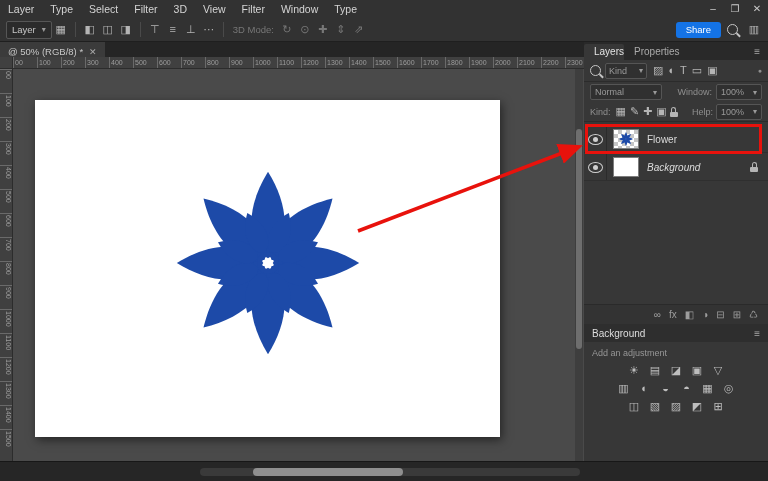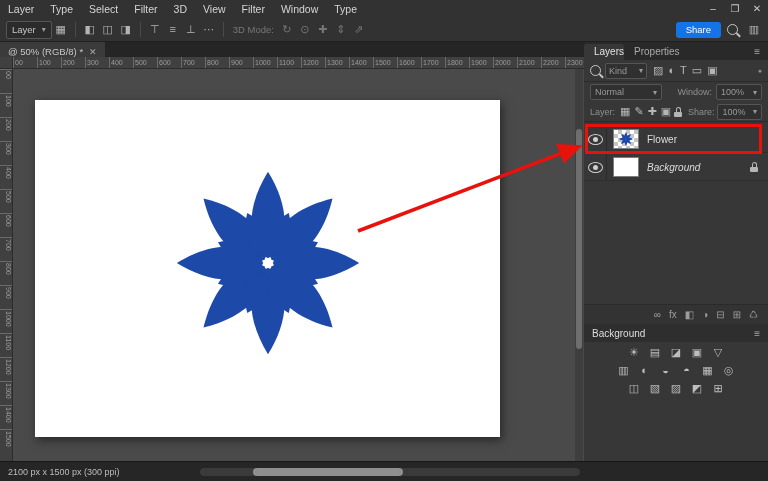--- a/index.html
+++ b/index.html
@@ -260,30 +260,30 @@
         <span>Normal</span>
       </span>
     <span style="flex:1"></span>
     <span class="plabel">Window:</span>
     <span class="pbox caret" style="width:36px;justify-content:space-between">
         <span>100%</span>
       </span>
   </div>
 
   <div class="prow" id="lock-row">
-    <span class="plabel">Layer:</span>
+    <span class="plabel">Kind:</span>
     <span class="row" style="gap:4px;margin-left:2px">
         <span class="icon">▦</span>
         <span class="icon">✎</span>
         <span class="icon">✚</span>
         <span class="icon">▣</span>
       </span>
     <span class="padlock"></span>
     <span style="flex:1"></span>
-    <span class="plabel">Share:</span>
+    <span class="plabel">Help:</span>
     <span class="pbox caret" style="width:36px;justify-content:space-between">
         <span>100%</span>
       </span>
   </div>
 
   <div id="layerlist">
     <div class="layer-row" style="top:4px">
       <span class="eyebox">
           <span class="eye"></span>
         </span>
@@ -329,20 +329,21 @@
       <span class="icon">⊟</span>
       <span class="icon">⊞</span>
       <span class="icon">♺</span>
     </div>
 
   <div id="adj-header">
     <span class="t">Background</span>
     <span class="pmenu">≡</span>
   </div>
   <div id="adj-body">
+    <div id="adj-sub">Add an adjustment</div>
     <div class="adj-row">
         <span class="icon">☀</span>
         <span class="icon">▤</span>
         <span class="icon">◪</span>
         <span class="icon">▣</span>
         <span class="icon">▽</span>
       </div>
     <div class="adj-row">
         <span class="icon">▥</span>
         <span class="icon">◐</span>
@@ -355,21 +356,20 @@
         <span class="icon">◫</span>
         <span class="icon">▧</span>
         <span class="icon">▨</span>
         <span class="icon">◩</span>
         <span class="icon">⊞</span>
       </div>
   </div>
 </div>
 
 <div class="abs" id="statusbar">
-  <span class="txt">2100 px x 1500 px (300 ppi)</span>
   <div id="hscroll-track"></div>
   <div id="hscroll-thumb"></div>
 </div>
 
 <div class="abs" id="hlbox" style="border-color: rgb(232, 18, 12);"></div>
 <svg class="abs" id="arrow-overlay" viewBox="0 0 768 481">
   <defs>
     <marker id="ah" markerWidth="7" markerHeight="6" refX="5.5" refY="3" orient="auto">
       <path d="M0,0 L7,3 L0,6 Z" fill="#e8120c"></path>
     </marker>

